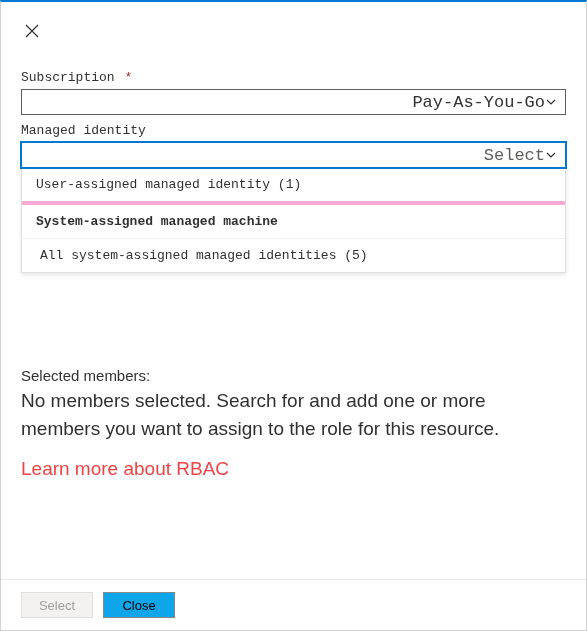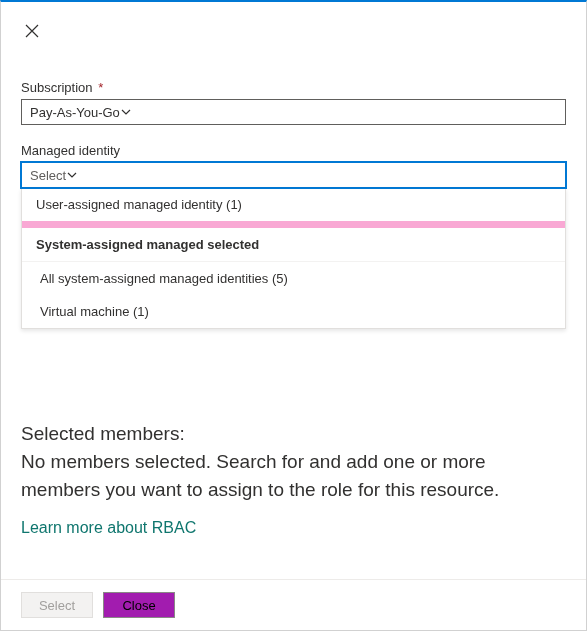--- a/index.html
+++ b/index.html
@@ -31,94 +31,94 @@
       cursor: pointer;
       padding: 4px;
       line-height: 1;
     }
     .close-btn svg { display: block; }
     .content {
       flex: 1;
       padding: 12px 20px 0 20px;
       overflow: visible;
     }
-    .field-group { margin-top: 18px; }
+    .field-group { margin-top: 8px; font-family: Liberation Mono, monospace; }
     .field-label {
       font-size: 13px;
       color: #323130;
       margin-bottom: 4px;
       display: block;
     }
     .required { color: #a4262c; margin-left: 2px; }
     .combo {
       width: 100%;
       height: 26px;
       border: 1px solid #605e5c;
       background: #ffffff;
       display: flex;
       align-items: center;
-      justify-content: flex-start;
+      justify-content: flex-end;
       padding: 0 8px;
-      font-size: 13px;
+      font-size: 17px;
       color: #323130;
       cursor: pointer;
     }
     .combo.focused {
       border: 1px solid #0078d4;
       outline: 1px solid #0078d4;
     }
     .combo .placeholder { color: #605e5c; }
     .chevron svg { display: block; }
     .dropdown {
       border: 1px solid #e1dfdd;
       border-top: none;
       box-shadow: 0 2px 4px rgba(0,0,0,0.1);
       background: #fff;
     }
     .dd-item {
       padding: 9px 14px;
       font-size: 13px;
       cursor: pointer;
-      border-bottom: 7px solid #f9a8d4;
+      border-bottom: 4px solid #f9a8d4;
     }
     .dd-item:last-child { border-bottom: none; }
     .dd-header {
       padding: 9px 14px;
       font-size: 13px;
       font-weight: 600;
       border-bottom: 1px solid #f3f2f1;
     }
     .dd-subitem {
       padding: 9px 14px 9px 18px;
       font-size: 13px;
       cursor: pointer;
     }
     .members-block { margin-top: 94px; }
-    .members-label { font-size: 19px; margin-bottom: 3px; margin-top: 32px; }
+    .members-label { font-size: 15px; margin-bottom: 3px; margin-top: 32px; }
     .members-hint { font-size: 19px; color: #323130; line-height: 1.45; }
     .learn-link {
       display: inline-block;
       margin-top: 16px;
-      color: #0f766e;
-      font-size: 16px;
+      color: #ef4444;
+      font-size: 19px;
       cursor: pointer;
     }
     .footer {
       border-top: 1px solid #edebe9;
       padding: 12px 20px;
       display: flex;
       gap: 10px;
     }
     .btn {
       height: 26px;
       min-width: 72px;
       padding: 0 14px;
       font-size: 13px;
       border: 1px solid #8a8886;
-      background: #a21caf;
+      background: #0ea5e9;
       cursor: pointer;
       display: inline-flex;
       align-items: center;
       justify-content: center;
     }
     .btn.disabled {
       border-color: #e1dfdd;
       background: #f3f2f1;
       color: #a19f9d;
       cursor: default;
@@ -156,23 +156,22 @@
     <div class="combo focused">
       <span class="placeholder">Select</span>
       <span class="chevron">
         <svg width="12" height="12" viewBox="0 0 12 12">
             <path d="M2 4 L6 8 L10 4" stroke="#323130" stroke-width="1.2" fill="none"></path>
           </svg>
       </span>
     </div>
     <div class="dropdown">
       <div class="dd-item">User-assigned managed identity (1)</div>
-      <div class="dd-header">System-assigned managed selected</div>
+      <div class="dd-header">System-assigned managed machine</div>
       <div class="dd-subitem">All system-assigned managed identities (5)</div>
-      <div class="dd-subitem">Virtual machine (1)</div>
     </div>
   </div>
 
   <div class="members-block">
     <div class="members-label">Selected members:</div>
     <div class="members-hint">No members selected. Search for and add one or more members you want to assign to the role for this resource.</div>
     <a class="learn-link">Learn more about RBAC</a>
   </div>
 </div>
 

